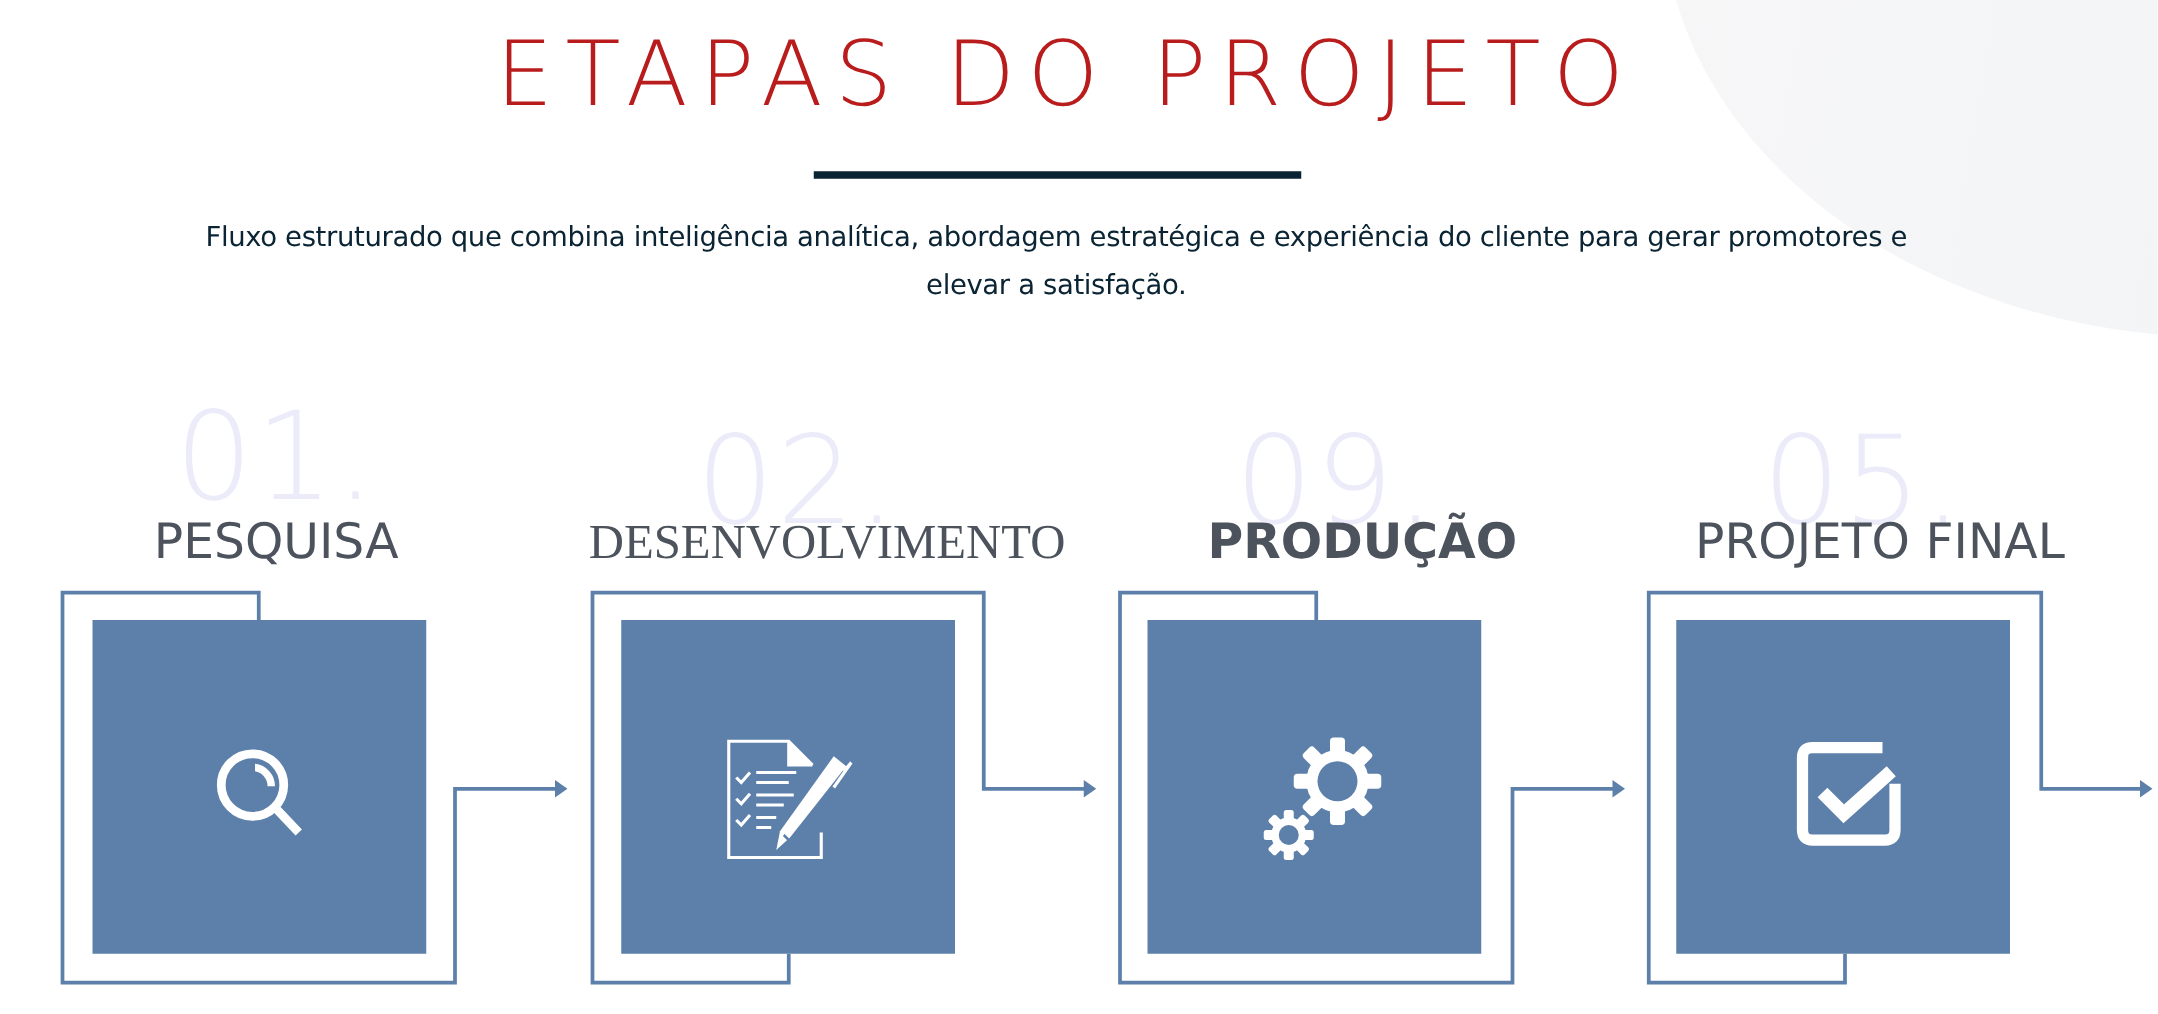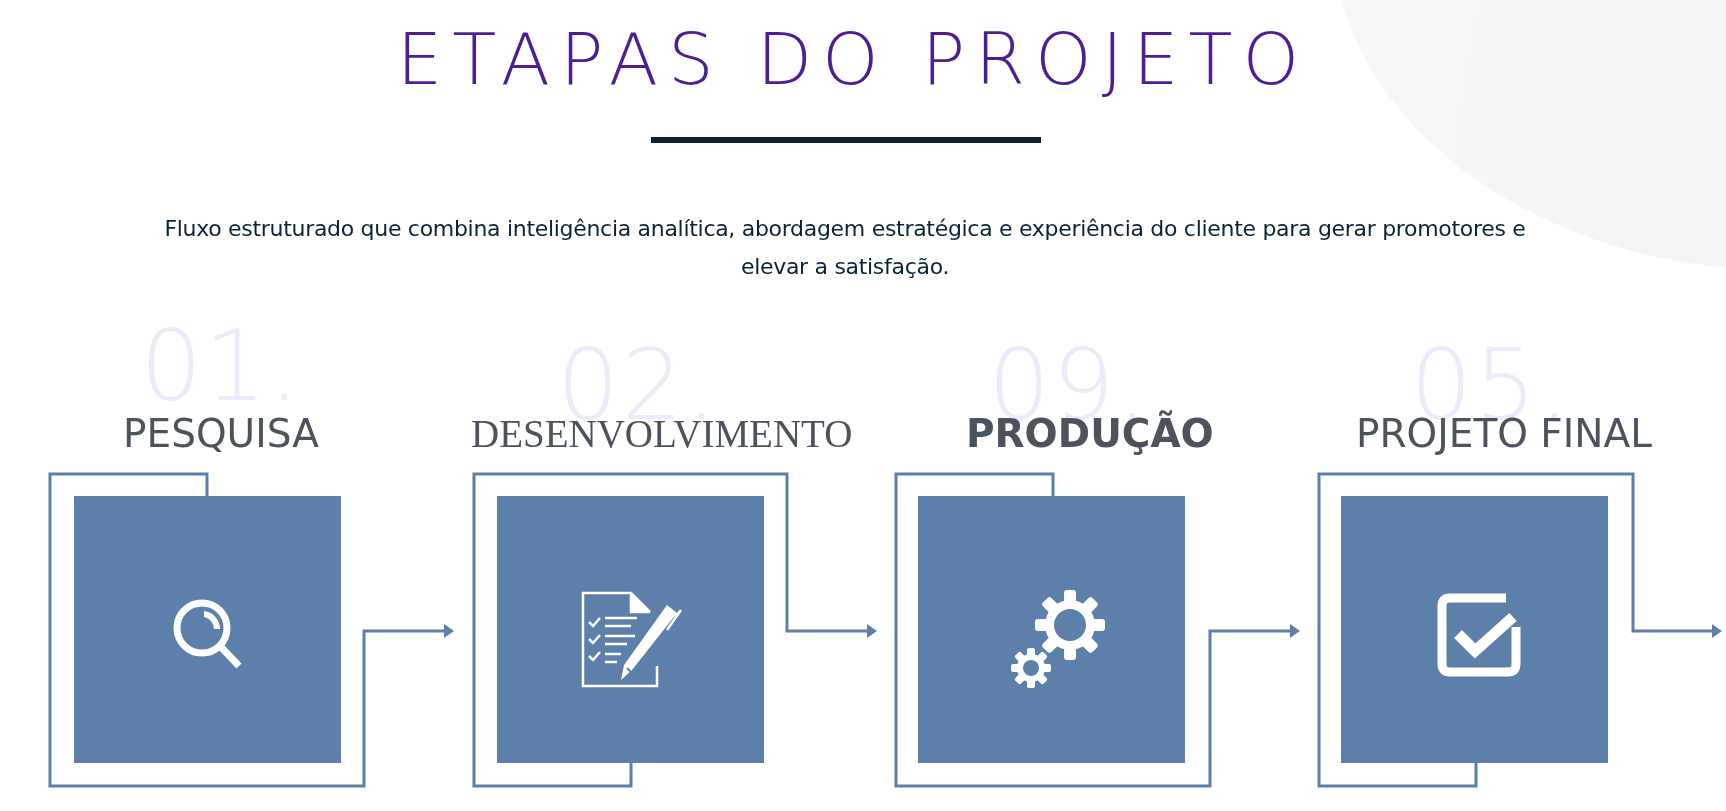--- a/index.html
+++ b/index.html
@@ -7,28 +7,27 @@
   body { position: relative; font-family: "Liberation Sans", "DejaVu Sans", sans-serif; color: #0b2434; }
   .bg-shape {
     position: absolute; left: 1330px; top: -420px; width: 900px; height: 690px;
     border-radius: 50%;
     background: linear-gradient(100deg, #f7f7f8 0%, #f3f4f6 60%, #eef0f3 100%);
     pointer-events: none;
   }
   .title {
     position: absolute; left: 0; top: 14px; width: 1706px; text-align: center;
     font-family: "DejaVu Sans", sans-serif; font-weight: 300;
-    font-size: 72px; letter-spacing: 10px; line-height: 90px; color: #4c1d95;
+    font-size: 72px; letter-spacing: 10px; line-height: 90px; color: #b91c1c;
   }
   .title-rule { position: absolute; left: 651px; top: 137px; width: 390px; height: 6px; background: #0b2434; }
   .subtitle {
     position: absolute; left: 150px; top: 172px; width: 1390px; text-align: center;
     font-family: "DejaVu Sans", sans-serif; font-size: 22px; line-height: 38px; color: #0b2434;
     letter-spacing: -0.3px;
-    margin-top: 38px;
   }
   .step-num {
     position: absolute; font-family: "DejaVu Sans", sans-serif; font-weight: 200;
     font-size: 98px; line-height: 98px; color: #ebebf9; letter-spacing: 2px;
   }
   .step-title {
     position: absolute; font-family: "DejaVu Sans", sans-serif;
     font-size: 39px; line-height: 34px; color: #4c535c; white-space: nowrap;
   }
   .diagram { position: absolute; left: 0; top: 0; width: 1726px; height: 811px; }

